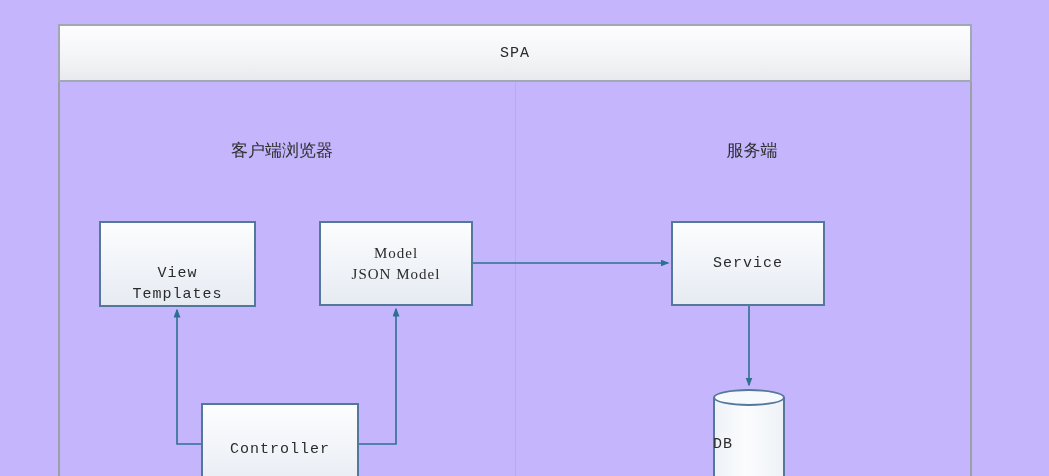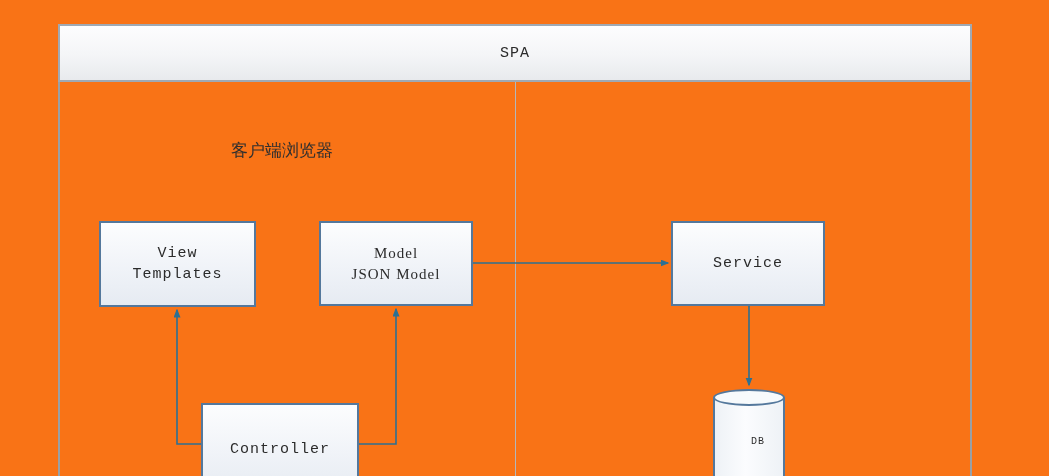--- a/index.html
+++ b/index.html
@@ -5,21 +5,21 @@
   html, body {
     margin: 0;
     padding: 0;
     background: #ffffff;
   }
   .canvas {
     position: relative;
     width: 1049px;
     height: 476px;
     overflow: hidden;
-    background: #f97316;
+    background: #c4b5fd;
     font-family: "Liberation Mono", "DejaVu Sans Mono", monospace;
     color: #2b2b2b;
   }
   
   .title-bar {
     position: absolute;
     left: 58px; top: 24px;
     width: 910px; height: 54px;
     border: 2px solid #a0a9b3;
     background: linear-gradient(180deg, #fdfdfe 0%, #f4f5f7 55%, #e8eaed 100%);
@@ -58,21 +58,21 @@
     box-sizing: border-box;
     border: 2px solid #54789c;
     background: linear-gradient(180deg, #fcfdfe 0%, #f0f3f8 55%, #e6ebf2 100%);
     display: flex; flex-direction: column;
     align-items: center; justify-content: center;
     font-size: 15px;
     line-height: 21px;
     text-align: center;
     letter-spacing: 1px;
   }
-  .node.view       { left:  99px; top: 221px; width: 157px; height: 86px; }
+  .node.view       { left:  99px; top: 221px; width: 157px; height: 86px; justify-content: flex-end; }
   .node.model      { left: 319px; top: 221px; width: 154px; height: 85px; font-family: Liberation Serif, serif; }
   .node.service    { left: 671px; top: 221px; width: 154px; height: 85px; }
   .node.controller { left: 201px; top: 403px; width: 158px; height: 92px; }
   
   .db-body {
     position: absolute;
     left: 713px; top: 397px;
     width: 72px; height: 79px;
     box-sizing: border-box;
     border-left: 2px solid #54789c;
@@ -85,22 +85,22 @@
     width: 72px; height: 17px;
     box-sizing: border-box;
     border: 2px solid #54789c;
     border-radius: 50%;
     background: #f7fafc;
   }
   .db-label {
     position: absolute;
     left: 713px; top: 436px;
     width: 90px;
-    text-align: center;
-    font-size: 10px;
+    text-align: left;
+    font-size: 15px;
     letter-spacing: 1px;
   }
   
   .edges {
     position: absolute;
     left: 0; top: 0;
     width: 1049px; height: 476px;
     pointer-events: none;
   }
 </style>
@@ -110,20 +110,21 @@
 <div class="canvas">
 
   <div class="title-bar">
     <span>SPA</span>
   </div>
 
   <div class="main-frame"></div>
   <div class="divider"></div>
 
   <div class="section-label client">客户端浏览器</div>
+  <div class="section-label server">服务端</div>
 
   <svg class="edges" viewBox="0 0 1049 476" xmlns="http://www.w3.org/2000/svg">
     <defs>
       <marker id="arrow" markerWidth="9" markerHeight="8" refX="7.5" refY="3.5" orient="auto" markerUnits="userSpaceOnUse">
         <path d="M0,0 L9,3.5 L0,7 Z" fill="#2d7092"></path>
       </marker>
     </defs>
 
     <path d="M473,263 L668,263" fill="none" stroke="#2d7092" stroke-width="1.6" marker-end="url(#arrow)"></path>
 

